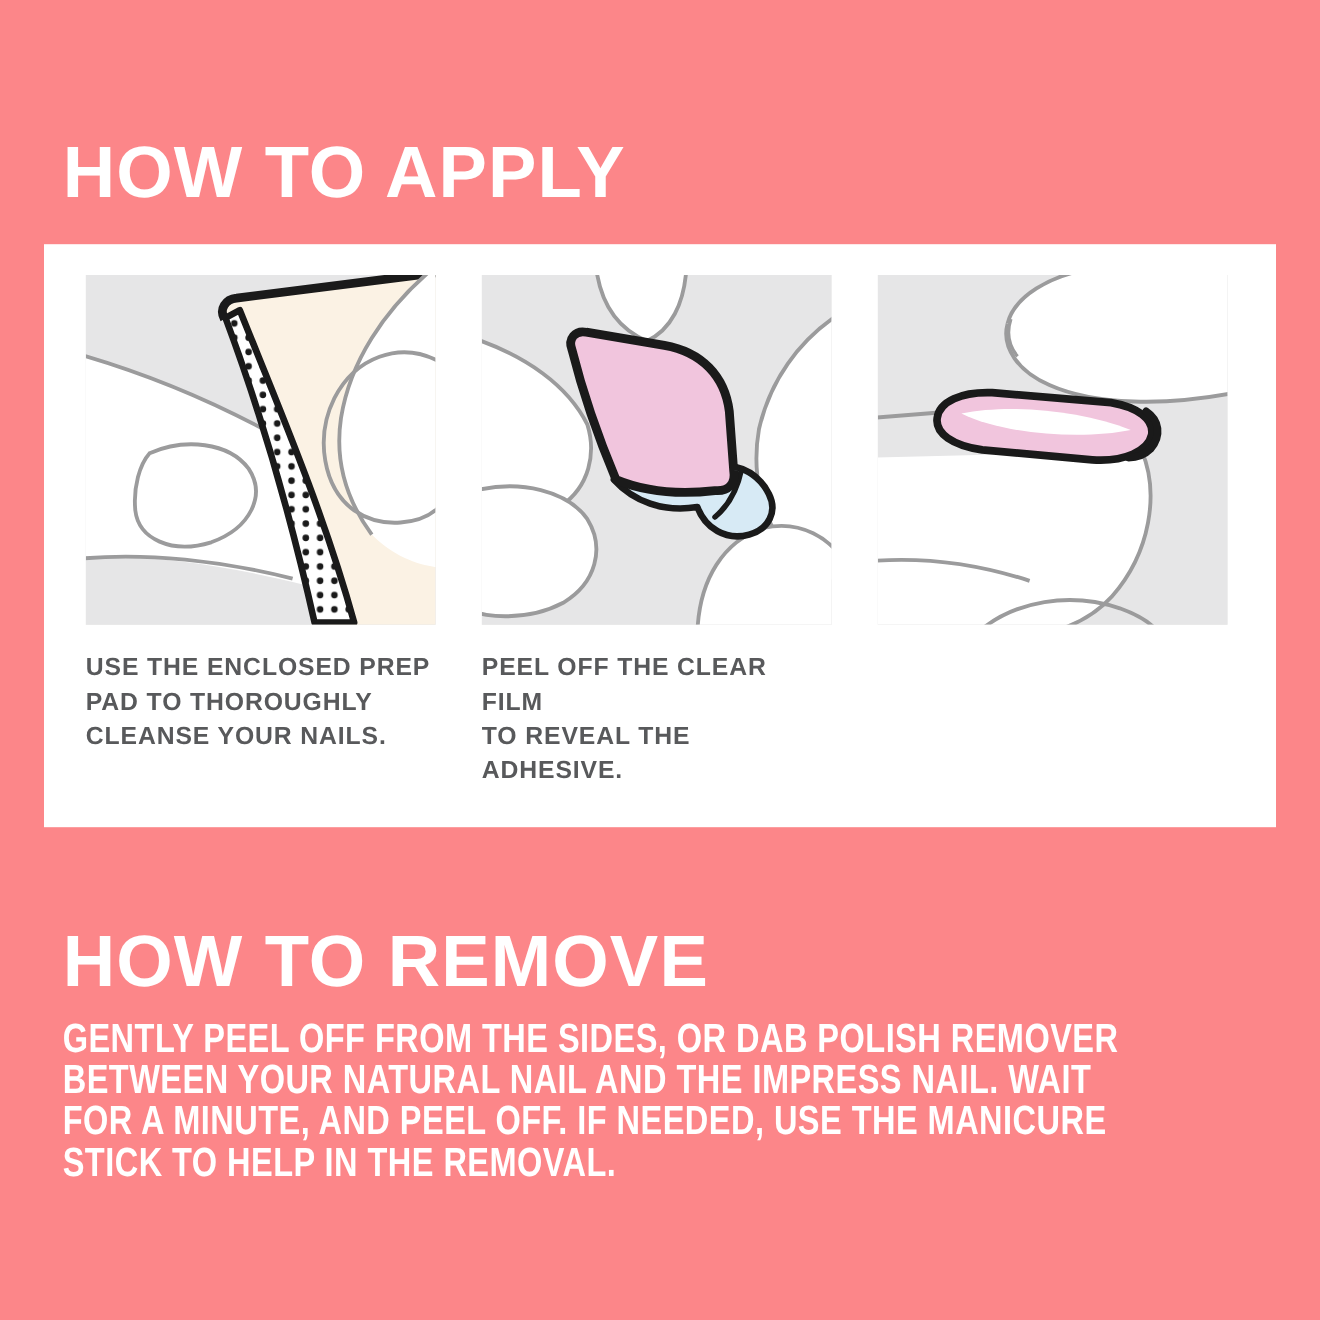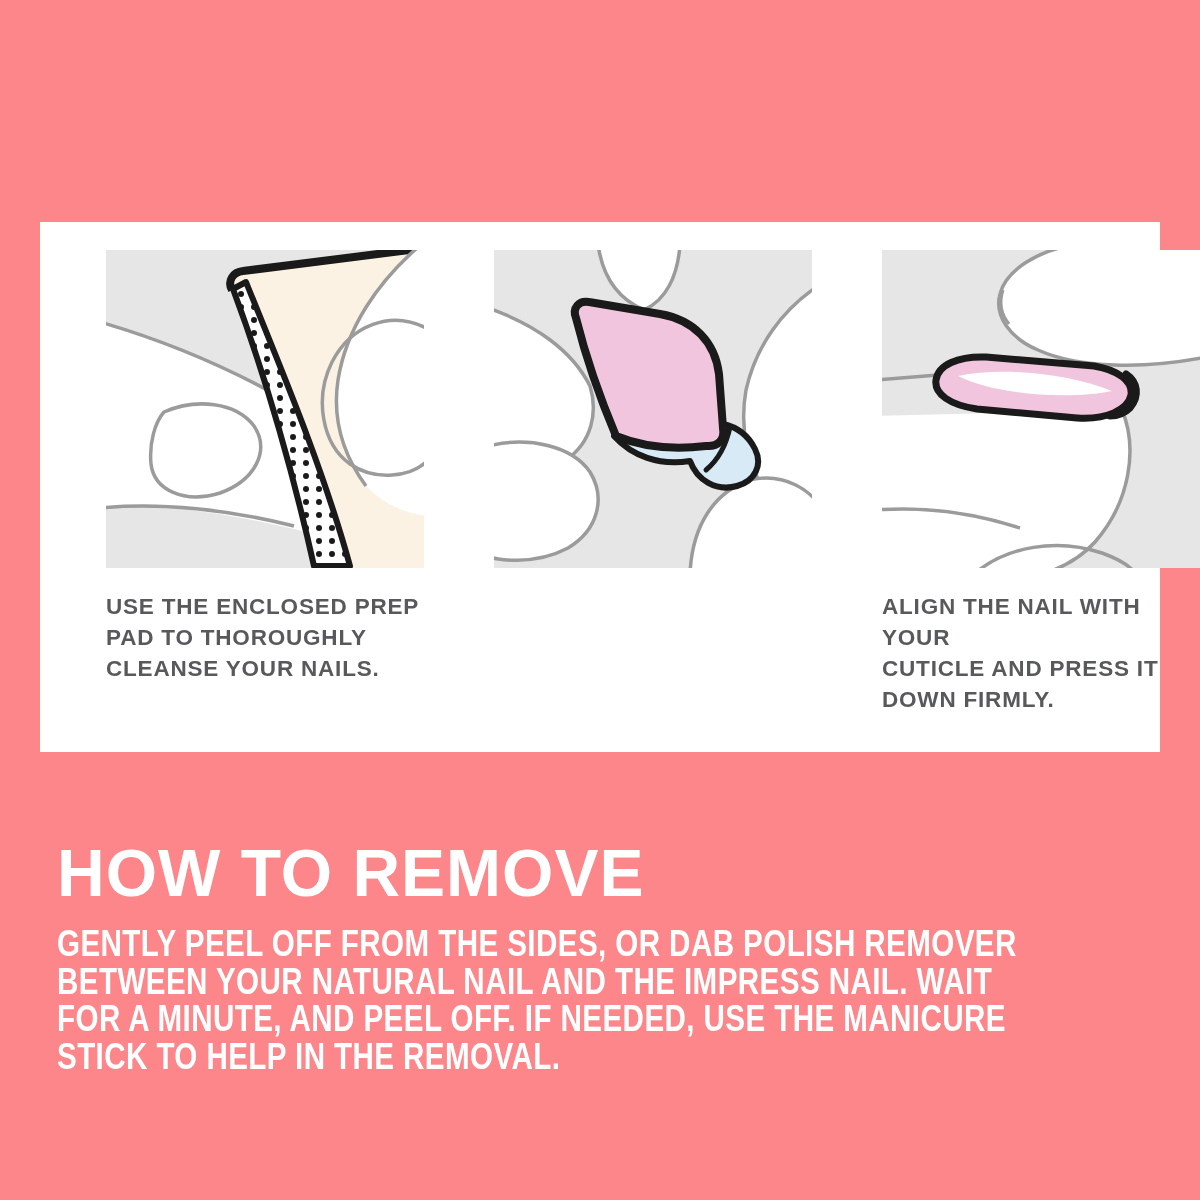--- a/index.html
+++ b/index.html
@@ -25,21 +25,21 @@
   .card{
     position:absolute;left:40px;top:222px;
     width:1120px;height:530px;
     background:var(--panel,#FFFFFF);
   }
   .steps{
     display:flex;
     gap:42px;
     padding:28px 38px 0 38px;
   }
-  .step{width:318px;flex:0 0 318px;margin-left:28px;}
+  .step{width:318px;flex:0 0 318px;}
   .illus{
     width:318px;height:318px;
     background:var(--illustration-bg,#E6E6E7);
     overflow:hidden;
   }
   .illus svg{display:block;width:318px;height:318px;}
   .caption{
     margin:23px 0 0 0;
     font-size:22.5px;
     font-weight:bold;
@@ -60,20 +60,21 @@
     white-space:pre-line;
     transform:scaleX(0.8);
     transform-origin:0 0;
   }
 </style>
 </head>
 <body>
 
 <div class="canvas">
 
+  <h1 class="title" id="apply-title">HOW TO APPLY</h1>
 
   <section class="card">
     <div class="steps">
 
       <div class="step">
         <div class="illus">
           <svg viewBox="0 0 318 318" role="img">
             <defs>
               <pattern id="dotpat" width="13" height="13" patternUnits="userSpaceOnUse">
                 <circle cx="5" cy="5" r="3" fill="#1A1A1A"></circle>
@@ -121,20 +122,22 @@
 
             <path d="M196,324 C198,276 220,242 256,230 C290,222 318,240 330,262 L330,324 Z" fill="#FFFFFF"></path>
             <path d="M196,324 C198,276 220,242 256,230 C290,222 318,240 330,262" fill="none" stroke="#9B9B9C" stroke-width="3.5"></path>
 
             <path d="M120,186 C138,206 165,216 196,211 C203,230 222,242 243,236 C261,231 269,215 261,199 C254,185 243,177 229,174 L140,158 Z" fill="#D7EAF5" stroke="#1A1A1A" stroke-width="6" stroke-linejoin="round"></path>
             <path d="M236,177 C232,196 224,210 212,220" fill="none" stroke="#1A1A1A" stroke-width="5" stroke-linecap="round"></path>
 
             <path d="M82,68 C78,58 85,50 95,52 L166,64 C200,70 221,92 225,124 L229,178 C231,190 224,197 212,196 C178,200 146,196 122,186 C106,148 92,108 82,68 Z" fill="#F1C5DD" stroke="#1A1A1A" stroke-width="8" stroke-linejoin="round"></path>
           </svg>
         </div>
+        <p class="caption">PEEL OFF THE CLEAR FILM
+TO REVEAL THE ADHESIVE.</p>
       </div>
 
       <div class="step">
         <div class="illus">
           <svg viewBox="0 0 318 318" role="img">
             <rect width="318" height="318" fill="#E6E6E7"></rect>
 
             <path d="M330,-6 L330,106 C262,120 196,118 156,100 C128,88 112,66 118,44 C124,20 156,0 196,-6 Z" fill="#FFFFFF"></path>
             <path d="M118,44 C112,66 128,88 156,100 C196,118 262,120 330,106" fill="none" stroke="#9B9B9C" stroke-width="3.5"></path>
             <path d="M196,-6 C156,0 124,20 118,44" fill="none" stroke="#9B9B9C" stroke-width="3.5"></path>
@@ -145,23 +148,20 @@
             <path d="M-6,166 L240,160 C256,198 248,252 213,292 C186,322 140,334 -6,330 Z" fill="#FFFFFF"></path>
             <path d="M240,160 C256,198 248,252 213,292 C186,322 140,334 98,330" fill="none" stroke="#9B9B9C" stroke-width="3.5"></path>
             <path d="M-6,260 C45,256 95,264 138,278" fill="none" stroke="#9B9B9C" stroke-width="3.5"></path>
             <path d="M92,324 C125,296 175,288 220,303 C242,311 252,320 255,326" fill="none" stroke="#9B9B9C" stroke-width="3.5"></path>
 
             <path d="M54,130 C56,115 76,106 104,107 L212,116 C236,120 251,131 249,145 C246,160 224,170 195,168 L95,159 C68,155 52,144 54,130 Z" fill="#F1C5DD" stroke="#1A1A1A" stroke-width="7" stroke-linejoin="round"></path>
             <path d="M244,124 C256,132 258,146 248,158 C243,163 236,166 228,166" fill="none" stroke="#1A1A1A" stroke-width="7" stroke-linecap="round"></path>
             <path d="M76,126 C120,117 185,123 230,141 C186,150 114,145 76,126 Z" fill="#FFFFFF"></path>
           </svg>
         </div>
-        <p class="caption">ALIGN THE NAIL WITH YOUR
-CUTICLE AND PRESS IT
-DOWN FIRMLY.</p>
       </div>
 
     </div>
   </section>
 
   <h2 class="title" id="remove-title">HOW TO REMOVE</h2>
 
   <p class="remove-body">GENTLY PEEL OFF FROM THE SIDES, OR DAB POLISH REMOVER
 BETWEEN YOUR NATURAL NAIL AND THE IMPRESS NAIL. WAIT
 FOR A MINUTE, AND PEEL OFF. IF NEEDED, USE THE MANICURE

